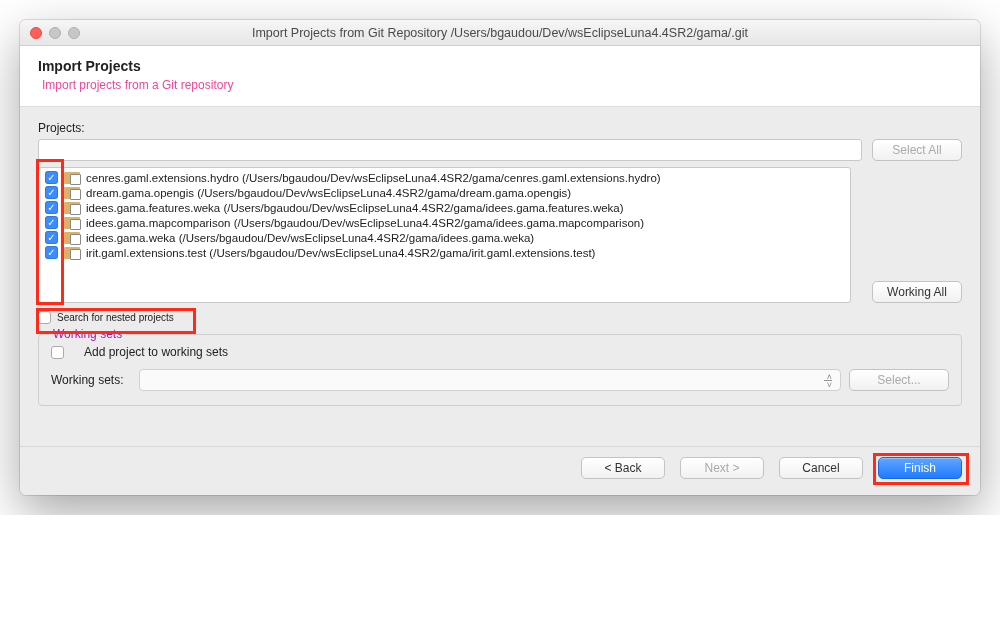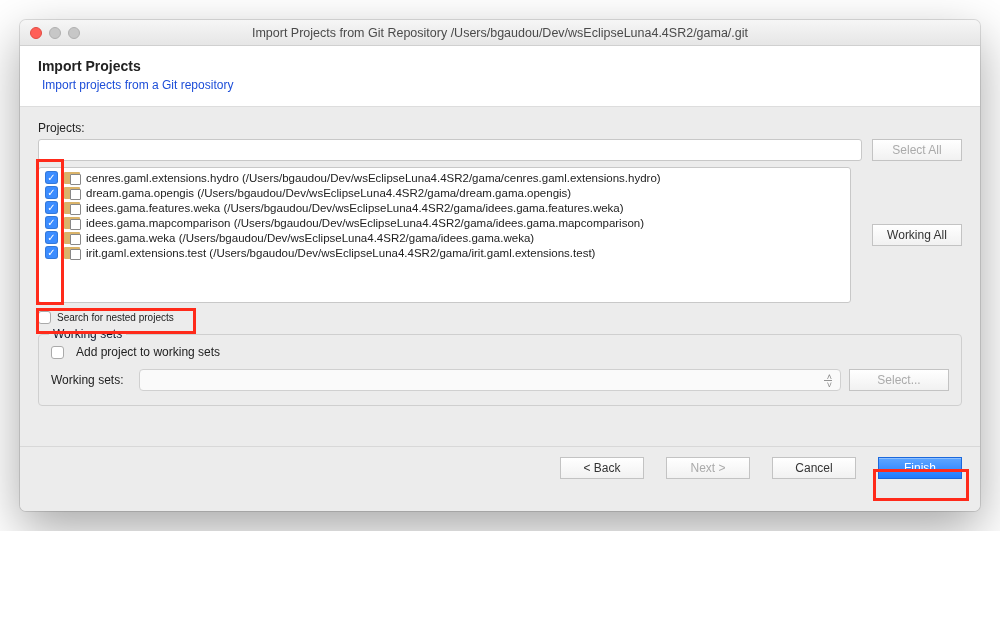--- a/index.html
+++ b/index.html
@@ -38,38 +38,38 @@
   .dot.red { background: #ff5f57; border:1px solid #e24b42; }
   .dot.yellow { background: #c7c7c7; border:1px solid #b0b0b0; }
   .dot.green { background: #c7c7c7; border:1px solid #b0b0b0; }
   .title { flex:1; text-align:center; font-size:12.5px; color:#4a4a4a; }
   .header-panel {
     background: #fff;
     padding: 12px 18px 14px;
     border-bottom: 1px solid #ddd;
   }
   .header-panel h2 { margin:0 0 4px 0; font-size:14px; font-weight:600; }
-  .header-panel .sub { font-size:12px; color:#1d4ed8; margin-left:4px; }
+  .header-panel .sub { font-size:12px; color:#ec4899; margin-left:4px; }
   .content {
     padding: 14px 18px 0 18px;
     background: #ececec;
   }
   .label { font-size:12px; margin-bottom:4px; display:block; }
   .row1 { display:flex; gap:10px; align-items:flex-start; }
   .filter-input {
     flex:1; height:22px; background:#fff; border:1px solid #c8c8c8; border-radius:3px;
   }
   .side-buttons { width:90px; display:flex; flex-direction:column; gap:6px; }
   .mac-btn {
-    height:22px; border:1px solid #c3c3c3; border-radius:0;
+    height:22px; border:1px solid #c3c3c3; border-radius:5px;
     background:linear-gradient(#fff,#f1f1f1); font-size:12px; color:#333;
     display:flex; align-items:center; justify-content:center;
   }
   .mac-btn.disabled { color:#aaa; }
-  .list-wrap { display:flex; gap:21px; margin-top:6px; align-items:center; }
+  .list-wrap { display:flex; gap:21px; margin-top:6px; align-items:flex-end; }
   .list {
     flex:1;
     background:#fff;
     border:1px solid #c8c8c8;
     border-radius:3px;
     height:136px;
     overflow:hidden;
     position:relative;
   }
   .list ul { list-style:none; margin:0; padding:2px 0; }
@@ -90,38 +90,38 @@
     content:""; position:absolute; right:-1px; bottom:-1px;
     width:9px; height:9px; background:#fff; border:1px solid #888; border-radius:1px;
   }
   .below-list { margin-top:8px; }
   .nested-row { display:flex; align-items:center; gap:6px; font-size:10px; }
   .empty-cb { width:13px; height:13px; border:1px solid #aaa; border-radius:3px; background:#fff; }
   .working-sets {
     margin-top:10px; padding:10px 12px 14px; border:1px solid #cfcfcf;
     border-radius:4px; background:#ececec; position:relative;
   }
-  .group-title { position:absolute; top:-8px; left:10px; background:#ececec; padding:0 4px; font-size:12px; color:#0f172a; }
-  .ws-row1 { display:flex; align-items:center; gap:12px; font-size:12px; margin-bottom:10px; }
+  .group-title { position:absolute; top:-8px; left:10px; background:#ececec; padding:0 4px; font-size:12px; color:#a21caf; }
+  .ws-row1 { display:flex; align-items:center; gap:20px; font-size:12px; margin-bottom:10px; }
   .ws-row2 { display:flex; align-items:center; gap:8px; }
   .ws-row2 .lab { width:80px; font-size:12px; }
   .combo { flex:1; height:22px; background:#fafafa; border:1px solid #d0d0d0; border-radius:4px; position:relative; }
   .combo::after { content:""; position:absolute; right:8px; top:5px; width:8px; height:10px;
     background:
       linear-gradient(#939393,#939393) center/8px 1px no-repeat;
   }
   .combo .chev { position:absolute; right:8px; top:3px; font-size:9px; color:#888; line-height:8px; }
   .footer {
     margin-top:40px;
-    padding: 10px 18px 32px;
+    padding: 10px 18px 16px;
     background:#ececec;
     border-top:1px solid #d8d8d8;
     display:flex;
     justify-content:flex-end;
-    gap:22px;
+    gap:15px;
   }
   .footer .mac-btn { width:84px; }
   .primary {
     background:linear-gradient(#5fa6ff,#1f7bff);
     color:#fff; border:1px solid #1b68dc;
     box-shadow: inset 0 1px 0 rgba(255,255,255,0.3);
   }
   .hl { position:absolute; border:3px solid #ff2a1a; pointer-events:none; }
   .window-inner { position:relative; }
   .hl-checks { left:16px; top:113px; width:28px; height:146px; }

